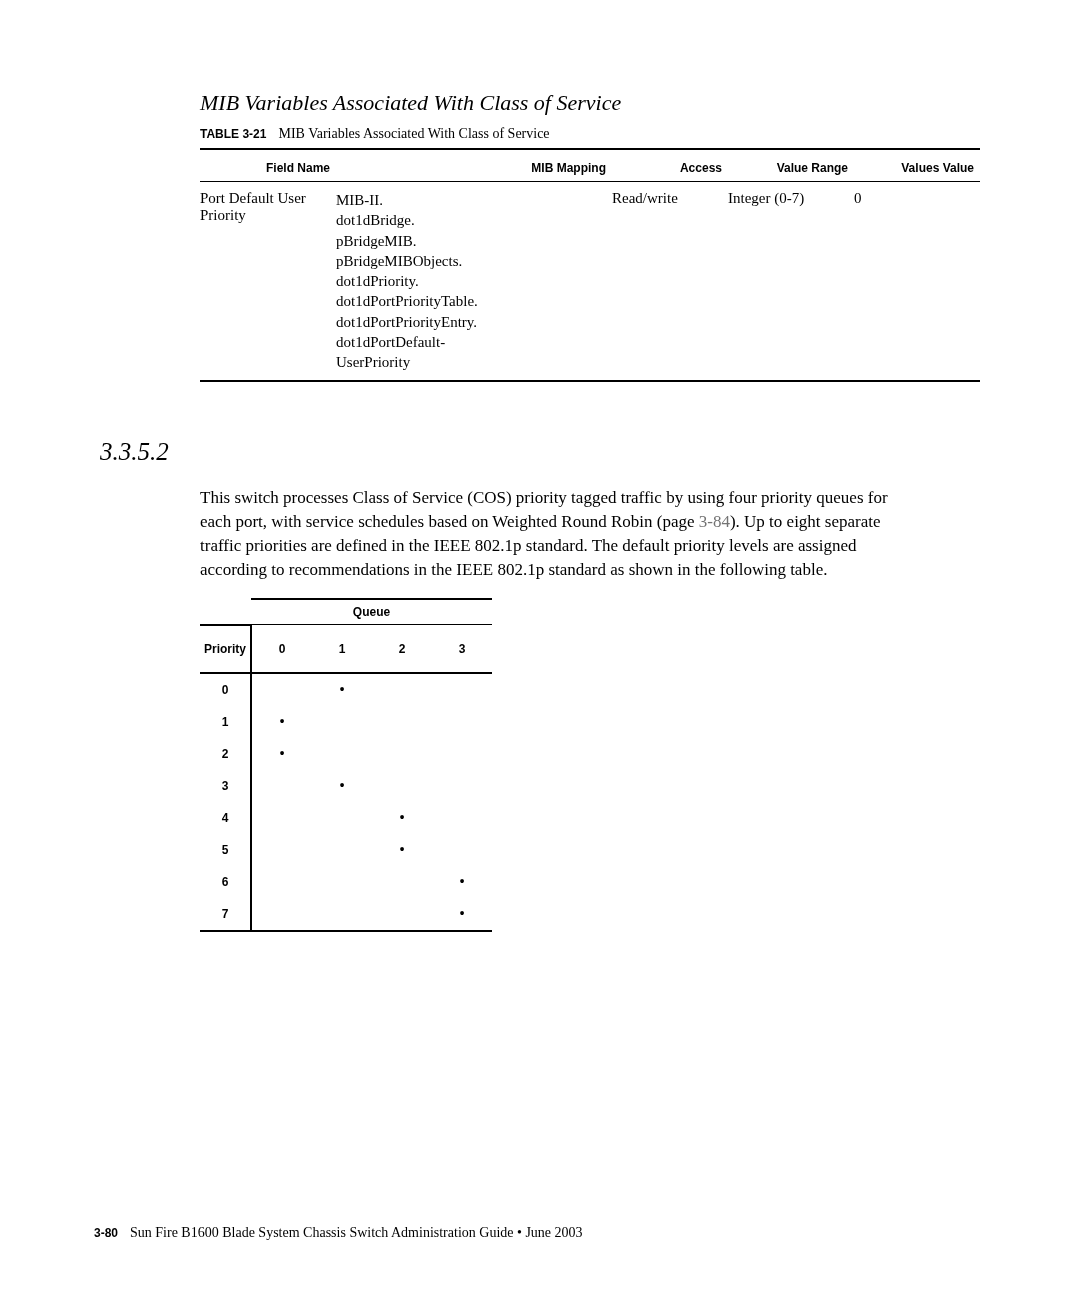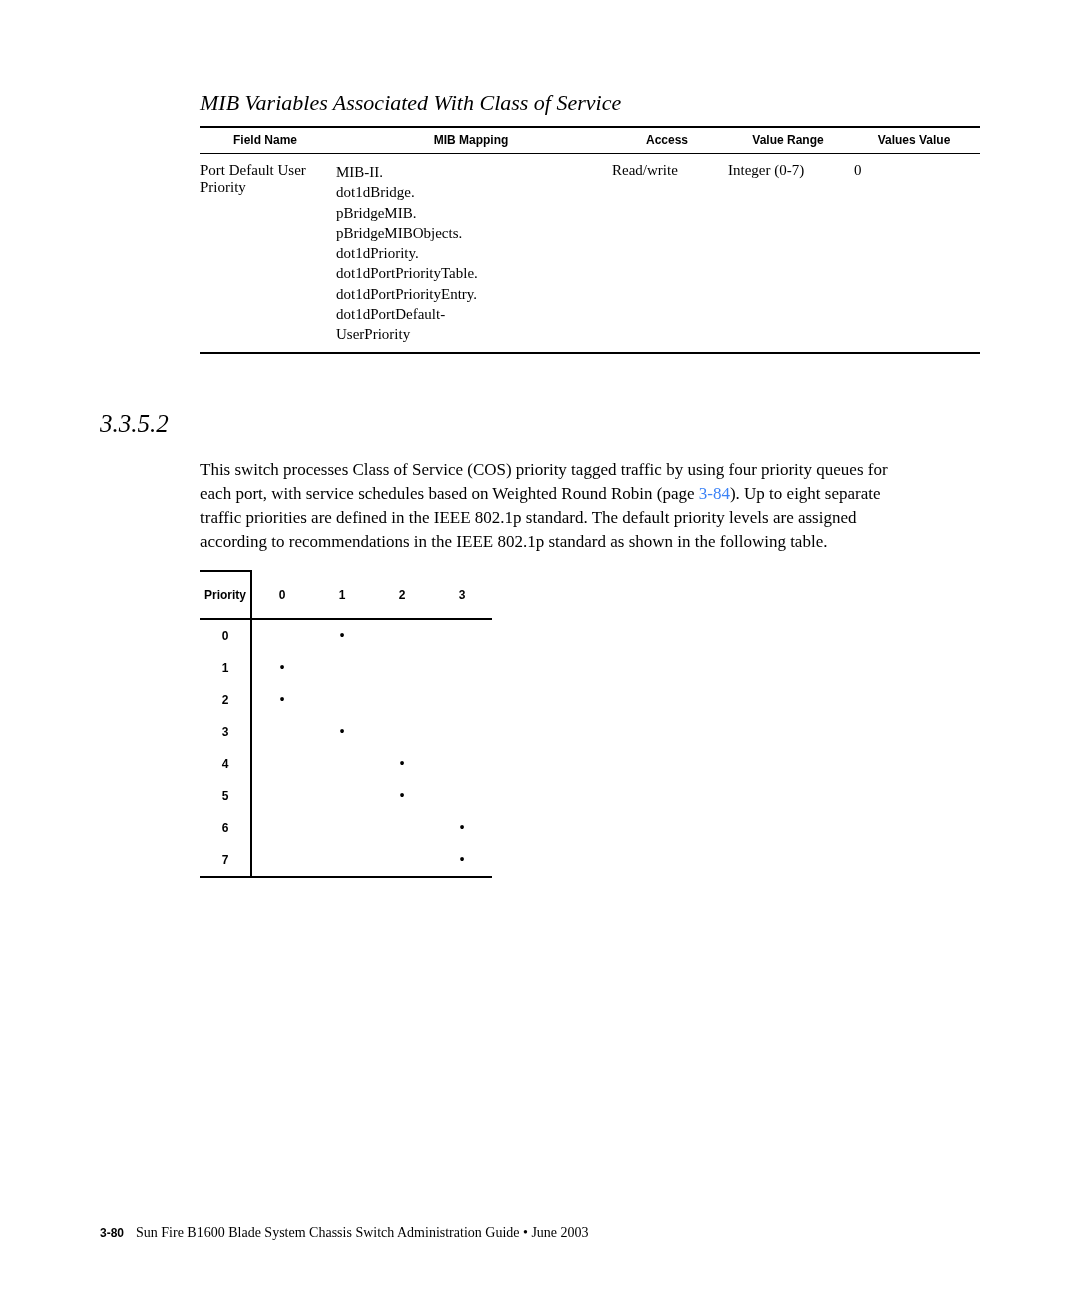--- a/index.html
+++ b/index.html
@@ -34,24 +34,24 @@
   table.mib {
     border-collapse: collapse;
     margin-left: 100px;
     width: 780px;
     font-size: 15px;
   }
   table.mib thead th {
     font-family: Arial, Helvetica, sans-serif;
     font-size: 12px;
     font-weight: bold;
-    text-align: center;
+    text-align: right;
     border-top: 2px solid #000;
     border-bottom: 1px solid #000;
-    padding: 5px 6px 6px 0;
+    padding: 11px 6px 6px 0;
   }
   table.mib td {
     vertical-align: top;
     padding: 8px 10px 8px 0;
   }
   table.mib tbody tr:last-child td {
     border-bottom: 2px solid #000;
     margin-left: 26px;
   }
   .mono {
@@ -78,21 +78,21 @@
   .h-sec .txt {
     font-size: 25px;
   }
   .body-text {
     margin-left: 100px;
     font-size: 17px;
     line-height: 1.4;
     max-width: 700px;
   }
   .body-text .link {
-    color: #3b82f6;
+    color: #737373;
   }
 
   table.prio {
     border-collapse: collapse;
     margin-left: 100px;
     margin-top: 6px;
     font-family: Arial, Helvetica, sans-serif;
     font-size: 12px;
   }
   table.prio th, table.prio td {
@@ -129,37 +129,40 @@
     border-top: 2px solid #000;
   }
   table.prio tbody tr:last-child td,
   table.prio tbody tr:last-child th {
     border-bottom: 2px solid #000;
   }
 
   .footer {
     position: absolute;
     bottom: 55px;
-    left: 100px;
+    left: 94px;
     font-size: 14px;
   }
   .footer b {
     font-family: Arial, Helvetica, sans-serif;
     font-size: 12px;
     font-weight: bold;
     margin-right: 12px;
   }
 </style>
 </head>
 <body>
 
 <div class="page">
 
   <div class="section-title">MIB Variables Associated With Class of Service</div>
 
+  <div class="table-caption">
+    <b>TABLE 3-21</b><span>MIB Variables Associated With Class of Service</span>
+  </div>
 
   <table class="mib">
     <thead>
       <tr>
         <th style="width:130px">Field Name</th>
         <th style="width:270px">MIB Mapping</th>
         <th style="width:110px">Access</th>
         <th style="width:120px">Value Range</th>
         <th>Values Value</th>
       </tr>
@@ -188,20 +191,24 @@
   </div>
 
   <p class="body-text">
     <span>This switch processes Class of Service (COS) priority tagged traffic by using four priority queues for each port, with service schedules based on Weighted Round Robin (page </span><span class="link">3-84</span><span>). Up to eight separate traffic priorities are defined in the IEEE 802.1p standard. The default priority levels are assigned according to recommendations in the IEEE 802.1p standard as shown in the following table.</span>
   </p>
 
 
   <table class="prio">
     <thead>
       <tr>
+        <th></th>
+        <th colspan="4" class="queue-hdr border-top2">Queue</th>
+      </tr>
+      <tr>
         <th class="priority-corner col-hdr" style="border-right:2px solid #000;">Priority</th>
         <th class="col-hdr" style="width:60px">0</th>
         <th class="col-hdr" style="width:60px">1</th>
         <th class="col-hdr" style="width:60px">2</th>
         <th class="col-hdr" style="width:60px">3</th>
       </tr>
     </thead>
     <tbody>
       <tr>
         <th class="row-hdr">0</th>

